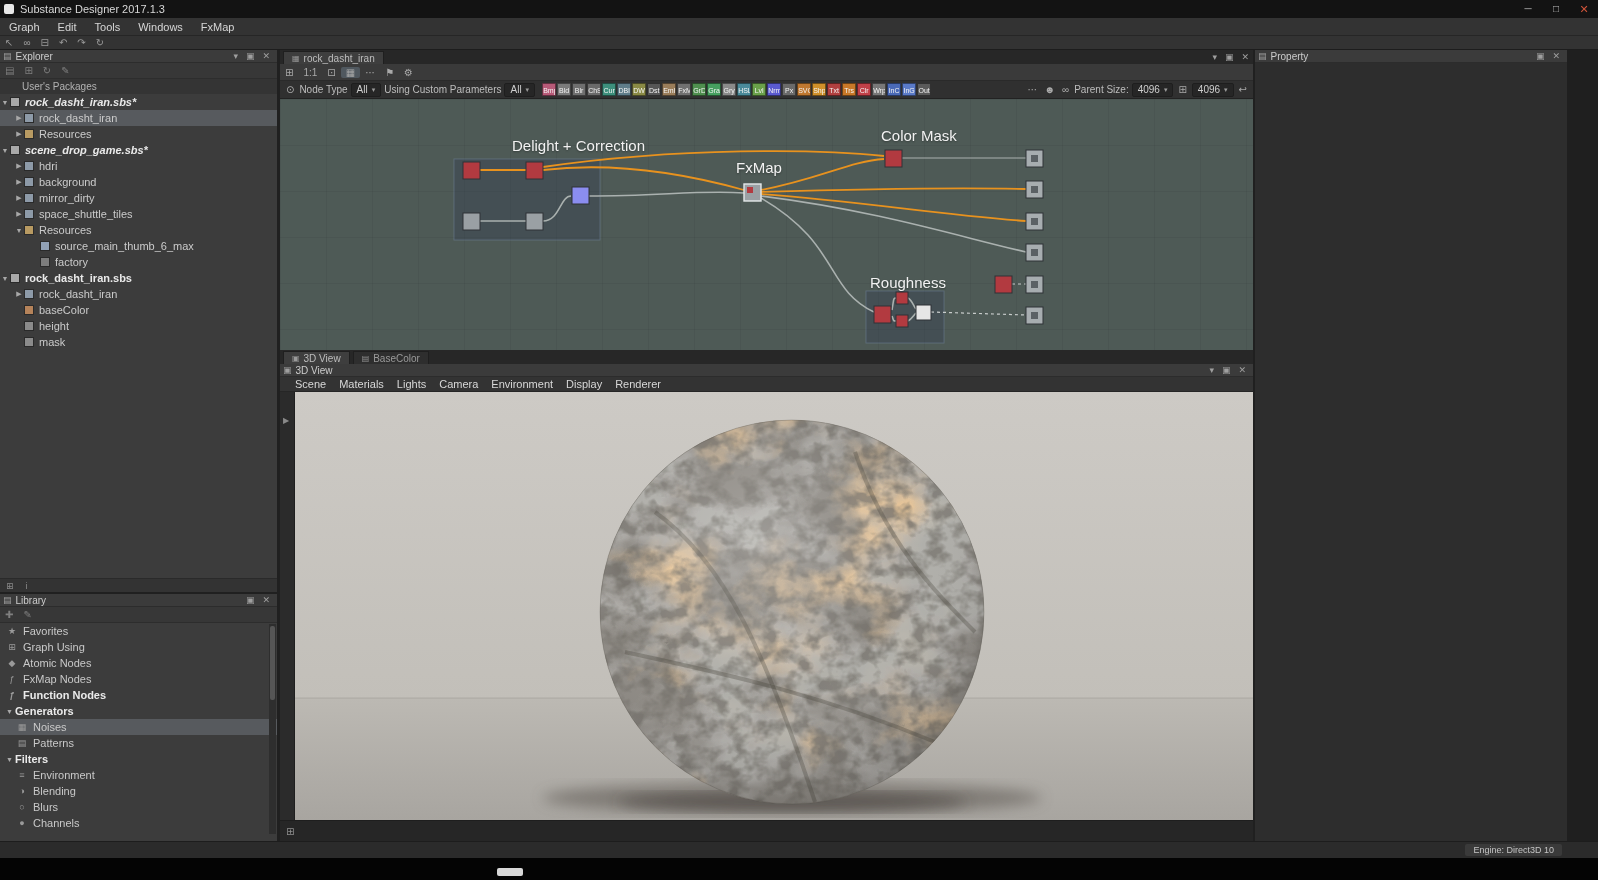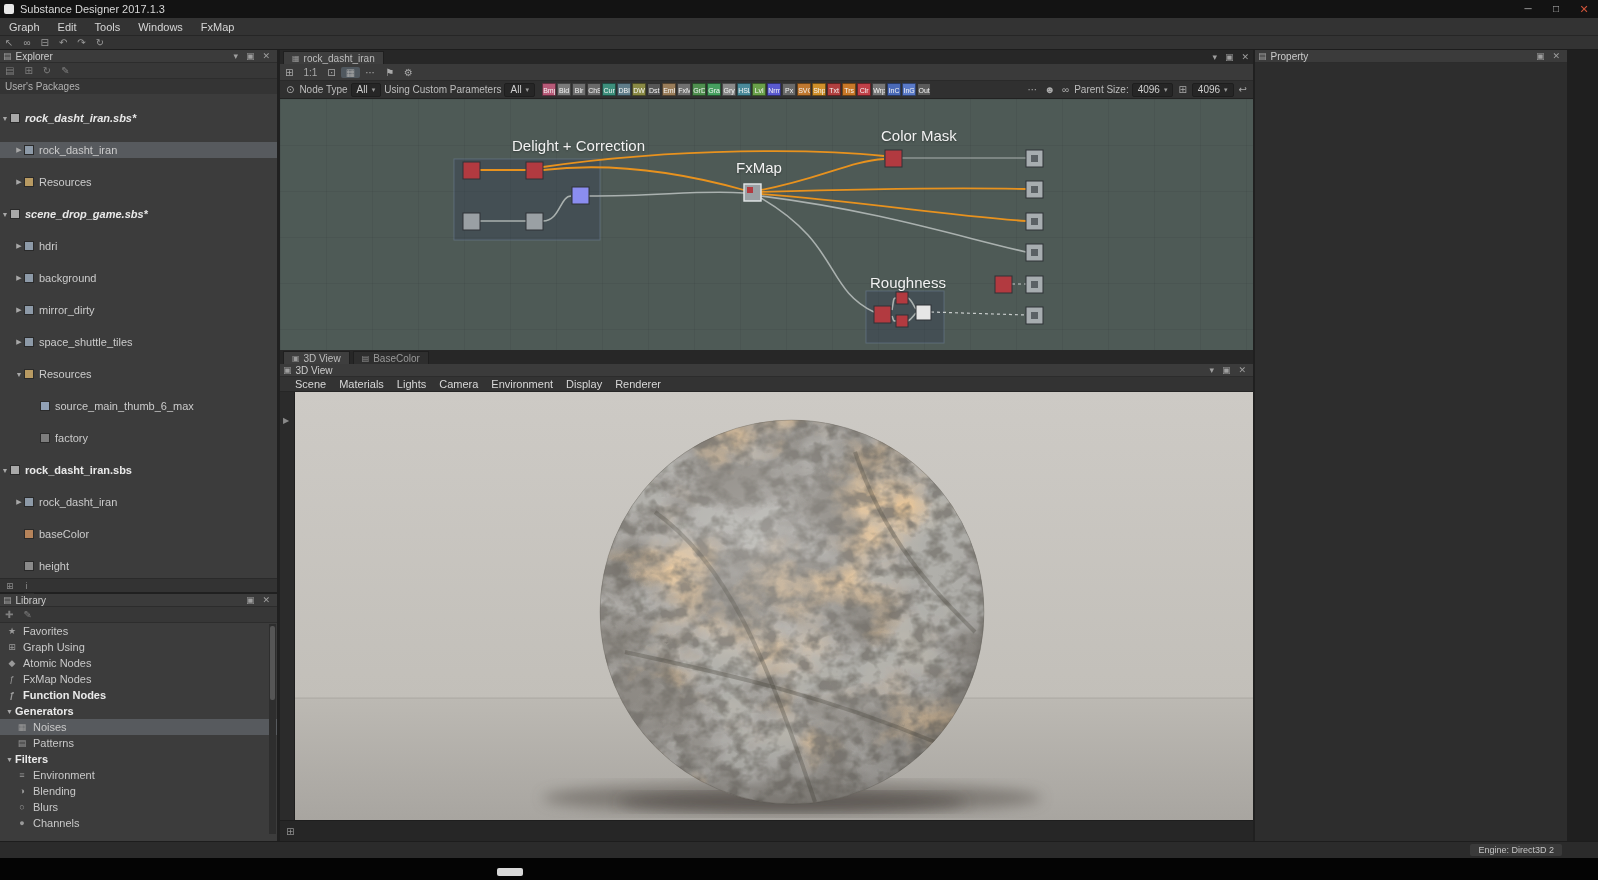--- a/index.html
+++ b/index.html
@@ -30,22 +30,22 @@
   .phead .hicon { color:#9f9f9f; font-size:9px; margin-right:4px; }
   .phead .spacer { flex:1; }
   .phead .hbtn { color:#9f9f9f; font-size:9px; padding:0 4px; }
 
   
   #explorer { left:0; top:50px; width:277px; height:542px; }
   .ptools { height:16px; background:#373737; border-bottom:1px solid #2d2d2d; display:flex;
     align-items:center; color:#7f7f7f; font-size:10px; }
   .ptools span { padding:0 5px; }
   .seclabel { height:15px; background:#343434; color:#b2b2b2; font-size:10px; display:flex;
-    align-items:center; padding-left:5px; }
-  .trow { height:16px; display:flex; align-items:center; font-size:11px; color:#cbcbcb; white-space:nowrap;margin-top:16px; }
+    align-items:center; padding-left:22px; }
+  .trow { height:16px; display:flex; align-items:center; font-size:11px; color:#cbcbcb; white-space:nowrap; }
   .trow .arr { width:10px; font-size:7px; color:#a8a8a8; text-align:center; flex:none; }
   .trow .noarr { width:10px; flex:none; }
   .ticon { width:10px; height:10px; margin-right:5px; border:1px solid #2a2a2a; flex:none; }
   .i-pkg { background:#a8a8a8; }
   .i-graph { background:#8d9aa8; }
   .i-folder { background:#b89a62; }
   .i-img { background:#90a0b5; }
   .i-color { background:#b5835a; }
   .i-gray { background:#8b8b8b; }
   .i-misc { background:#7d7d7d; }
@@ -575,19 +575,19 @@
       <span>Property</span>
       <span class="spacer"></span>
       <span class="hbtn">▣</span>
       <span class="hbtn">✕</span>
     </div>
   </div>
 
   <div id="rightstrip"></div>
 
   <div id="statusbar">
-    <span class="eng">Engine: Direct3D 2</span>
+    <span class="eng">Engine: Direct3D 10</span>
   </div>
   <div id="bottomstrip">
     <span class="blob"></span>
   </div>
 
 </div>
 
 </body></html>

